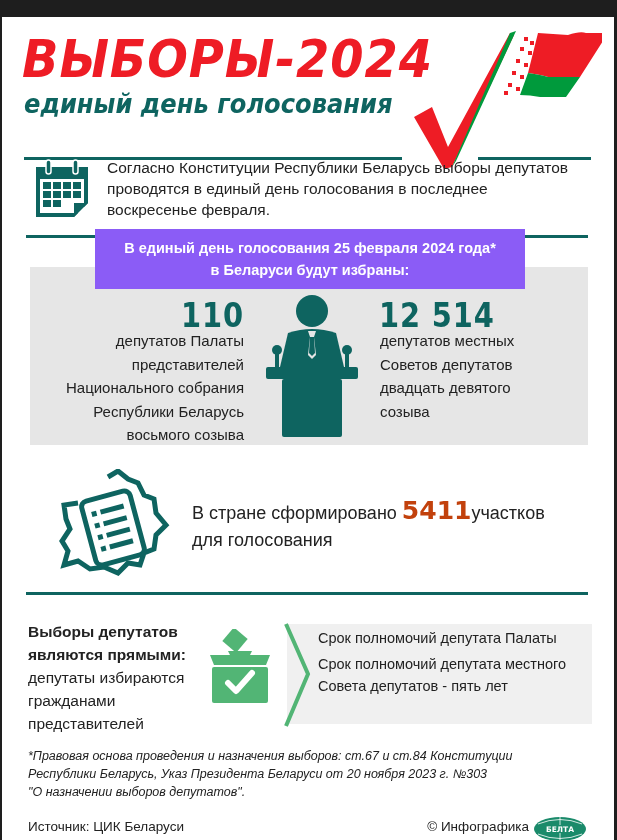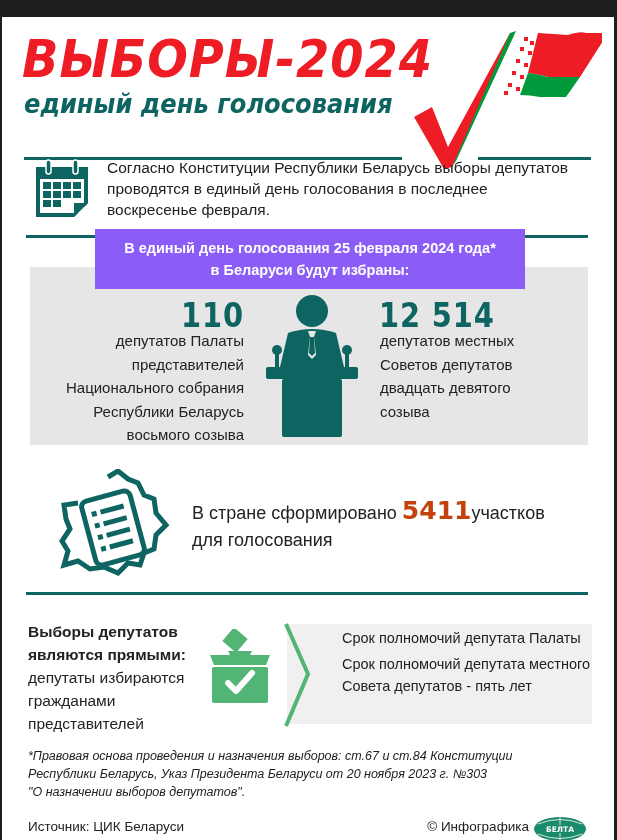--- a/index.html
+++ b/index.html
@@ -45,21 +45,21 @@
 
   
   .stations-text { left: 190px; top: 480px; font-size: 18px; line-height: 27px; color: #222; }
   .stations-num { color: #c2410c; font-weight: bold; font-size: 25px; font-family: "DejaVu Sans", sans-serif; }
 
   
   .direct-text { left: 26px; top: 603px; font-size: 15.5px; line-height: 23px; color: #222; width: 190px; }
   .direct-text b { font-weight: bold; }
   .terms-box { left: 285px; top: 607px; width: 305px; height: 100px; background: #f0f0f0; }
   .terms { left: 316px; top: 610px; font-size: 14.5px; line-height: 22px; color: #222; width: 280px; }
-  .terms p { margin-bottom: 4px; margin-left: 24px; }
+  .terms p { margin-bottom: 4px; }
 
   
   .footnote {
     left: 26px; top: 730px; font-size: 12.5px; line-height: 18px; color: #222; font-style: italic; width: 560px;
   }
   .source { left: 26px; top: 802px; font-size: 13.5px; color: #222; }
   .credit { right: 85px; top: 802px; font-size: 13.5px; color: #222; }
 </style>
 </head>
 <body>

